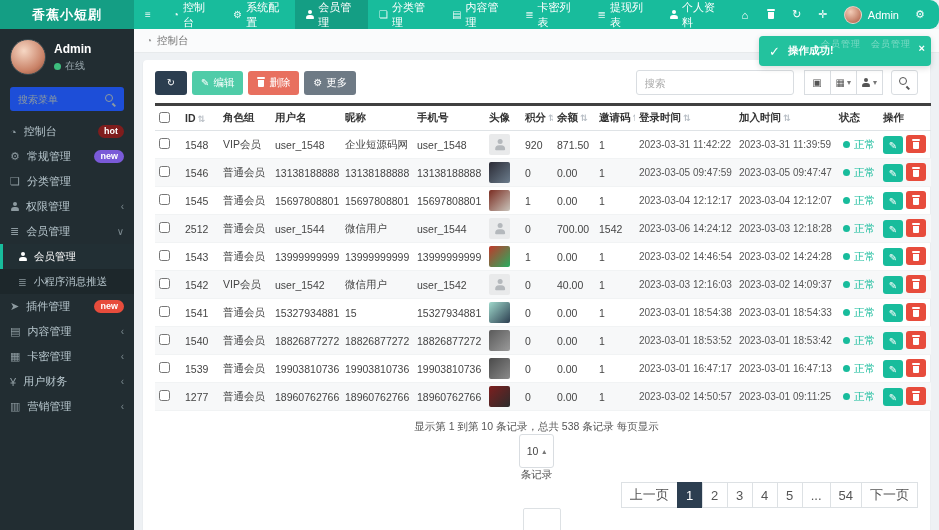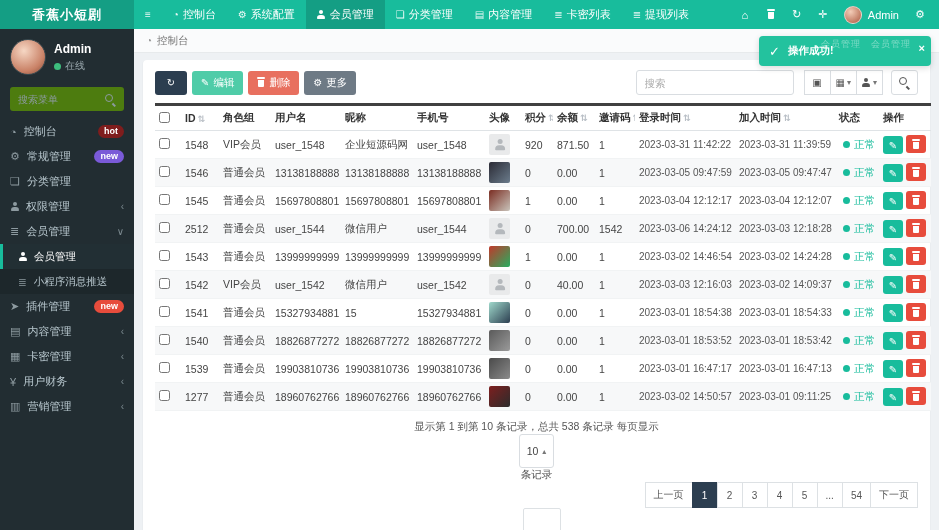--- a/index.html
+++ b/index.html
@@ -1,21 +1,21 @@
 <!DOCTYPE html>
 <html><head>
 <meta charset="utf-8">
 <style>
   *{margin:0;padding:0;box-sizing:border-box;}
   html,body{width:939px;height:530px;overflow:hidden;}
   body{font-family:"Liberation Sans","DejaVu Sans",sans-serif;font-size:11px;color:#444;background:#eef1f4;}
   #app{position:relative;width:939px;height:530px;overflow:hidden;}
 
   
-  header{height:29px;background:#18bc9c;display:flex;align-items:stretch;color:#fff;}
+  header{height:29px;background:#18bc9c;display:flex;align-items:stretch;color:#fff;border-radius:9px;}
   .logo{width:134px;background:#149e84;display:flex;align-items:center;justify-content:center;
         font-size:13px;font-weight:bold;letter-spacing:1px;flex:none;}
   #topnav{display:flex;align-items:stretch;}
   .nav-item{display:flex;align-items:center;gap:4px;padding:0 11px;cursor:pointer;font-size:11px;}
   .nav-item.active{background:#149e84;}
   .nav-item .glyph{font-size:10px;opacity:.9;}
   .nav-right{margin-left:auto;display:flex;align-items:center;gap:0;padding-right:6px;}
   .nav-icon{width:26px;height:29px;display:flex;align-items:center;justify-content:center;font-size:11px;cursor:pointer;}
   .nav-user{display:flex;align-items:center;gap:6px;padding:0 8px;cursor:pointer;}
   .nav-avatar{width:18px;height:18px;border-radius:50%;background:radial-gradient(circle at 35% 30%,#f3cdb8,#c07a62 70%,#8a4f3d);border:1px solid rgba(255,255,255,.6);}
@@ -26,21 +26,21 @@
   main{flex:1;display:flex;flex-direction:column;min-width:0;}
 
   
   .user-panel{display:flex;gap:8px;padding:10px 10px 8px;}
   .sb-avatar{width:36px;height:36px;border-radius:50%;flex:none;
      background:radial-gradient(circle at 38% 32%,#f6d7c4,#c98166 65%,#7d4836);border:1px solid #3a4a50;}
   .uname{color:#fff;font-weight:bold;font-size:12px;margin-top:3px;}
   .ustatus{font-size:10px;color:#9aa8ae;margin-top:3px;display:flex;align-items:center;gap:4px;}
   .ustatus .dot{width:7px;height:7px;border-radius:50%;background:#3dbd7d;display:inline-block;}
   .side-search{margin:4px 10px 8px;position:relative;}
-  .side-search input{width:100%;height:24px;background:#4d7c0f;border:none;border-radius:3px;
+  .side-search input{width:100%;height:24px;background:#1d4ed8;border:none;border-radius:3px;
      color:#ccc;font-size:10px;padding:0 24px 0 8px;outline:none;}
   .side-search input::placeholder{color:#8c9aa0;}
   .side-search .i-search{position:absolute;right:8px;top:7px;color:#8c9aa0;cursor:pointer;}
   #sidemenu{flex:1;overflow:hidden;}
   .menu-item{height:25px;display:flex;align-items:center;gap:7px;padding:0 10px;font-size:11px;cursor:pointer;color:#b8c7ce;}
   .menu-item .glyph,.menu-item .i-person{color:#8d9aa0;flex:none;}
   .menu-item .lbl{flex:1;white-space:nowrap;overflow:hidden;}
   .menu-item .chev{color:#7c8a90;font-size:10px;}
   .badge{font-size:9px;color:#fff;border-radius:8px;padding:1px 6px;line-height:11px;font-weight:bold;}
   .submenu{background:#1d272b;}
@@ -95,21 +95,21 @@
   .op-edit{background:#18bc9c;}
   .op-del{background:#e74c3c;}
 
   
   .card-footer{display:flex;align-items:center;margin-top:9px;font-size:10.5px;color:#555;flex-direction:column;}
   .per-page{display:inline-flex;align-items:center;gap:4px;border:1px solid #d9dde1;border-radius:3px;
      height:22px;padding:16px 7px;margin:0 5px;background:#fff;cursor:pointer;color:#444;}
   .per-page .caret{font-size:8px;color:#777;}
   .pagination{margin-left:auto;display:flex;align-items:center;}
   .page-item{min-width:26px;height:26px;border:1px solid #dde1e4;background:#fff;color:#555;display:flex;
-     align-items:center;justify-content:center;padding:0 8px;cursor:pointer;margin-left:-1px;font-size:10px;}
+     align-items:center;justify-content:center;padding:0 8px;cursor:pointer;margin-left:-1px;font-size:13px;}
   .page-item.active{background:#2c3e50;border-color:#2c3e50;color:#fff;}
   .jump-input{width:38px;height:26px;border:1px solid #dde1e4;margin-left:10px;border-radius:2px;outline:none;
      padding:0 4px;font-family:inherit;}
   .jump-btn{height:26px;border:1px solid #dde1e4;background:#fff;color:#555;border-radius:2px;margin-left:6px;
      padding:0 9px;cursor:pointer;font-size:10.5px;font-family:inherit;}
 
   
   .toast{position:absolute;top:36px;right:8px;width:172px;height:30px;background:#23c29e;border-radius:4px;
      color:#fff;display:flex;align-items:center;gap:8px;padding:0 10px;box-shadow:0 2px 6px rgba(0,0,0,.15);z-index:40;}
   .toast .glyph{font-weight:bold;font-size:13px;}
@@ -164,20 +164,24 @@
           <span class="glyph">▤</span>
           <span>内容管理</span>
         </div>
         <div class="nav-item">
           <span class="glyph">≣</span>
           <span>卡密列表</span>
         </div>
         <div class="nav-item">
           <span class="glyph">≣</span>
           <span>提现列表</span>
+        </div>
+        <div class="nav-item">
+          <span class="i i-person"></span>
+          <span>个人资料</span>
         </div>
       </nav>
     <div class="nav-right">
       <span id="navright-icons" style="display:flex">
           <span class="nav-icon">
             <span class="glyph">⌂</span>
           </span>
           <span class="nav-icon">
             <span class="i i-trash"></span>
           </span>

